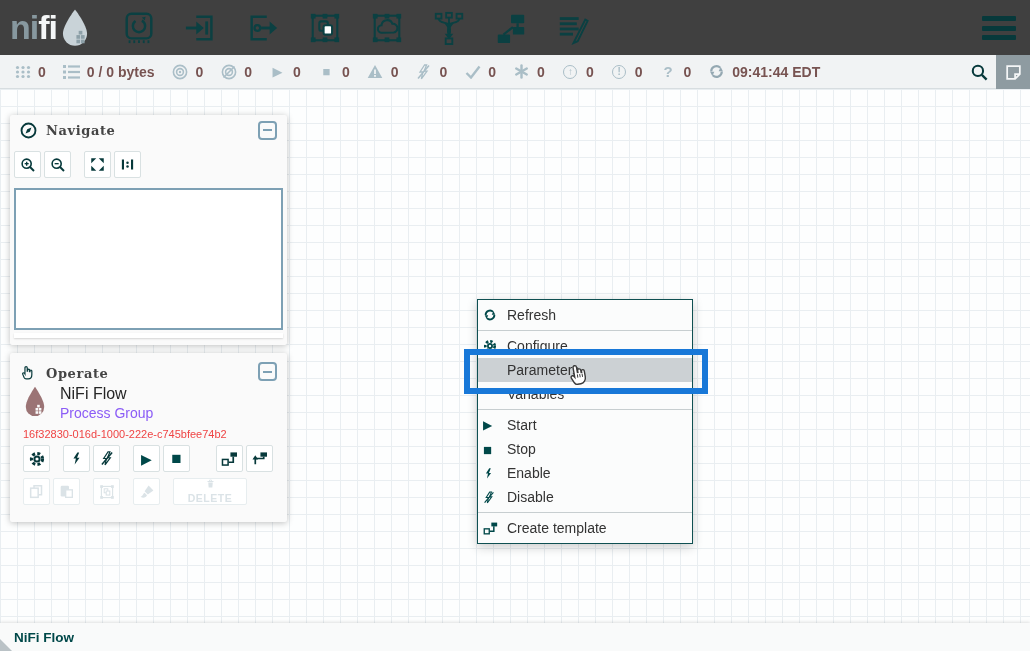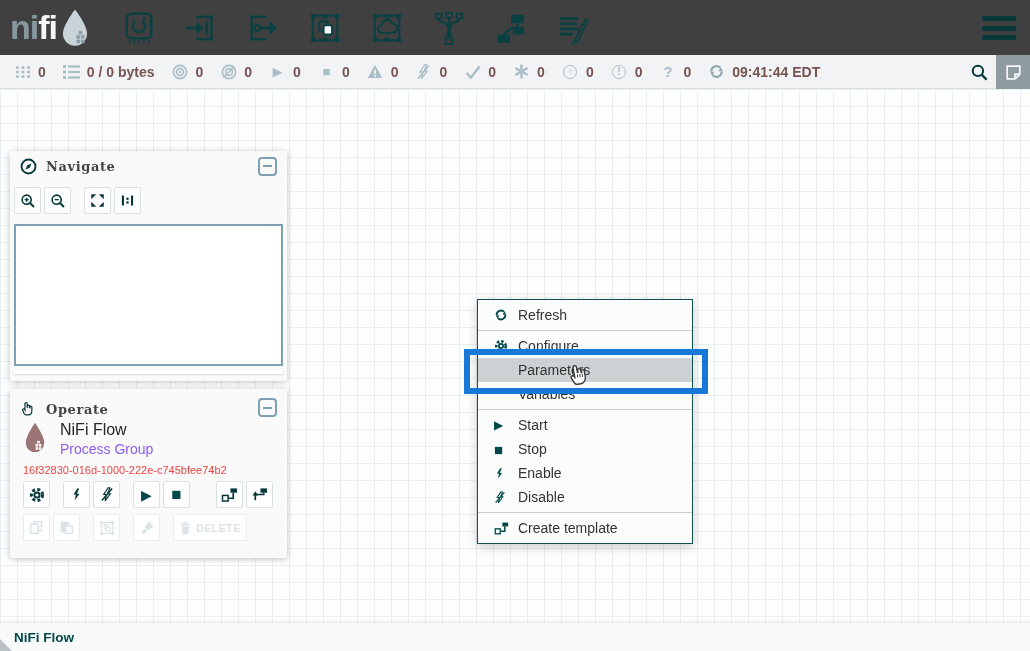--- a/index.html
+++ b/index.html
@@ -33,46 +33,46 @@
   .sb-right { position:absolute; right:0; top:0; height:34px; display:flex; align-items:stretch; }
   .sb-btn { width:33px; border:none; background:transparent; display:flex; align-items:center; justify-content:center; cursor:pointer; }
   .sb-btn.note { background:#8e9ba1; width:34px; }
 
   
   .canvas { position:relative; flex:1 1 auto; background-color:#fdfefe;
     background-image:linear-gradient(to right,#e9eef1 1px,transparent 1px),linear-gradient(to bottom,#e9eef1 1px,transparent 1px);
     background-size:17px 17px; overflow:hidden; }
 
   
-  .panel { position:absolute; background:#fafafa; box-shadow:0 1px 6px rgba(0,0,0,.25); border-radius:2px;margin-top:36px; }
+  .panel { position:absolute; background:#fafafa; box-shadow:0 1px 6px rgba(0,0,0,.25); border-radius:2px; }
   .panel-head { height:30px; display:flex; align-items:center; padding:0 10px; cursor:move; }
   .panel-title { font-family:"DejaVu Serif","Liberation Serif",serif; font-size:13px; font-weight:600; color:#444; letter-spacing:.6px; margin-left:9px; flex:1; }
   .collapse { width:19px; height:19px; border:2px solid #7da0b4; border-radius:4px; background:#fafafa; color:#7da0b4; display:flex; align-items:center; justify-content:center; cursor:pointer; padding:0; }
   .collapse i { display:block; width:9px; height:2px; background:#7da0b4; }
   .sqbtn { width:27px; height:27px; background:#fff; border:1px solid #d9e1e2; border-radius:2px; display:inline-flex; align-items:center; justify-content:center; cursor:pointer; padding:0; color:#004849; }
   .sqbtn .g { font-size:14px; line-height:1; color:#004849; }
   .sqbtn.disabled { border-color:#e7edef; color:#dbe3e7; cursor:default; }
 
   .nav-tools { display:flex; align-items:center; padding:6px 4px 4px 4px; }
   .birdseye { margin:6px 4px 0 4px; height:142px; background:#fff; border:2px solid #7da0b4; cursor:crosshair; }
   .birdseye-brand { margin:3px 4px 0 4px; height:5px; background:#fff; box-shadow:0 1px 2px rgba(0,0,0,.15); }
 
   .flowinfo { display:flex; align-items:flex-start; padding:4px 10px 0 12px; }
   .flowinfo .txt { margin-left:12px; }
   .flow-name { font-size:16px; color:#262626; }
   .flow-type { font-size:14px; color:#8b5cf6; margin-top:2px; }
   .flow-id { font-size:11px; color:#ef4444; padding:7px 10px 2px 13px; white-space:nowrap; }
   .op-row { display:flex; align-items:center; padding:3px 10px 0 13px; }
   .op-row.r2 { padding-top:6px; }
   .sp6 { width:13px; } .sp2 { width:3px; }
-  .delete-btn { width:74px; height:27px; background:#fff; border:1px solid #e7edef; border-radius:2px; display:inline-flex; align-items:center; justify-content:center; gap:4px; color:#dbe3e7; font-size:10.5px; font-weight:bold; letter-spacing:.5px; cursor:default; }
+  .delete-btn { width:74px; height:27px; background:#fff; border:1px solid #e7edef; border-radius:2px; display:inline-flex; align-items:center; justify-content:center; gap:4px; color:#dbe3e7; font-size:10.5px; font-weight:bold; letter-spacing:.5px; cursor:default;flex-direction:column; }
 
   
   .ctxmenu { position:absolute; left:477px; top:210px; width:216px; background:#fbfcfc; border:1px solid #0f5052; box-shadow:0 3px 10px rgba(0,0,0,.2); padding:3px 0; z-index:5; }
-  .mi { height:24px; display:flex; align-items:center; padding-left:16px; font-size:14px; color:#333; cursor:pointer; }
+  .mi { height:24px; display:flex; align-items:center; padding-left:5px; font-size:14px; color:#333; cursor:pointer; }
   .mi .mic { width:24px; display:inline-flex; align-items:center; color:#004849; }
   .mi .mic .g { font-size:12px; color:#004849; line-height:1; }
   .mi.hot { background:#ccd1d4; }
   .msep { height:1px; background:#c7ced0; margin:3px 0; }
 
   
   .annotation { position:absolute; left:464px; top:260px; width:244px; height:45px; border:6px solid #1878d8; z-index:8; pointer-events:none; }
 
   
   .cursor-hand { position:absolute; left:567px; top:272px; z-index:9; transform:rotate(-10deg); pointer-events:none; }

